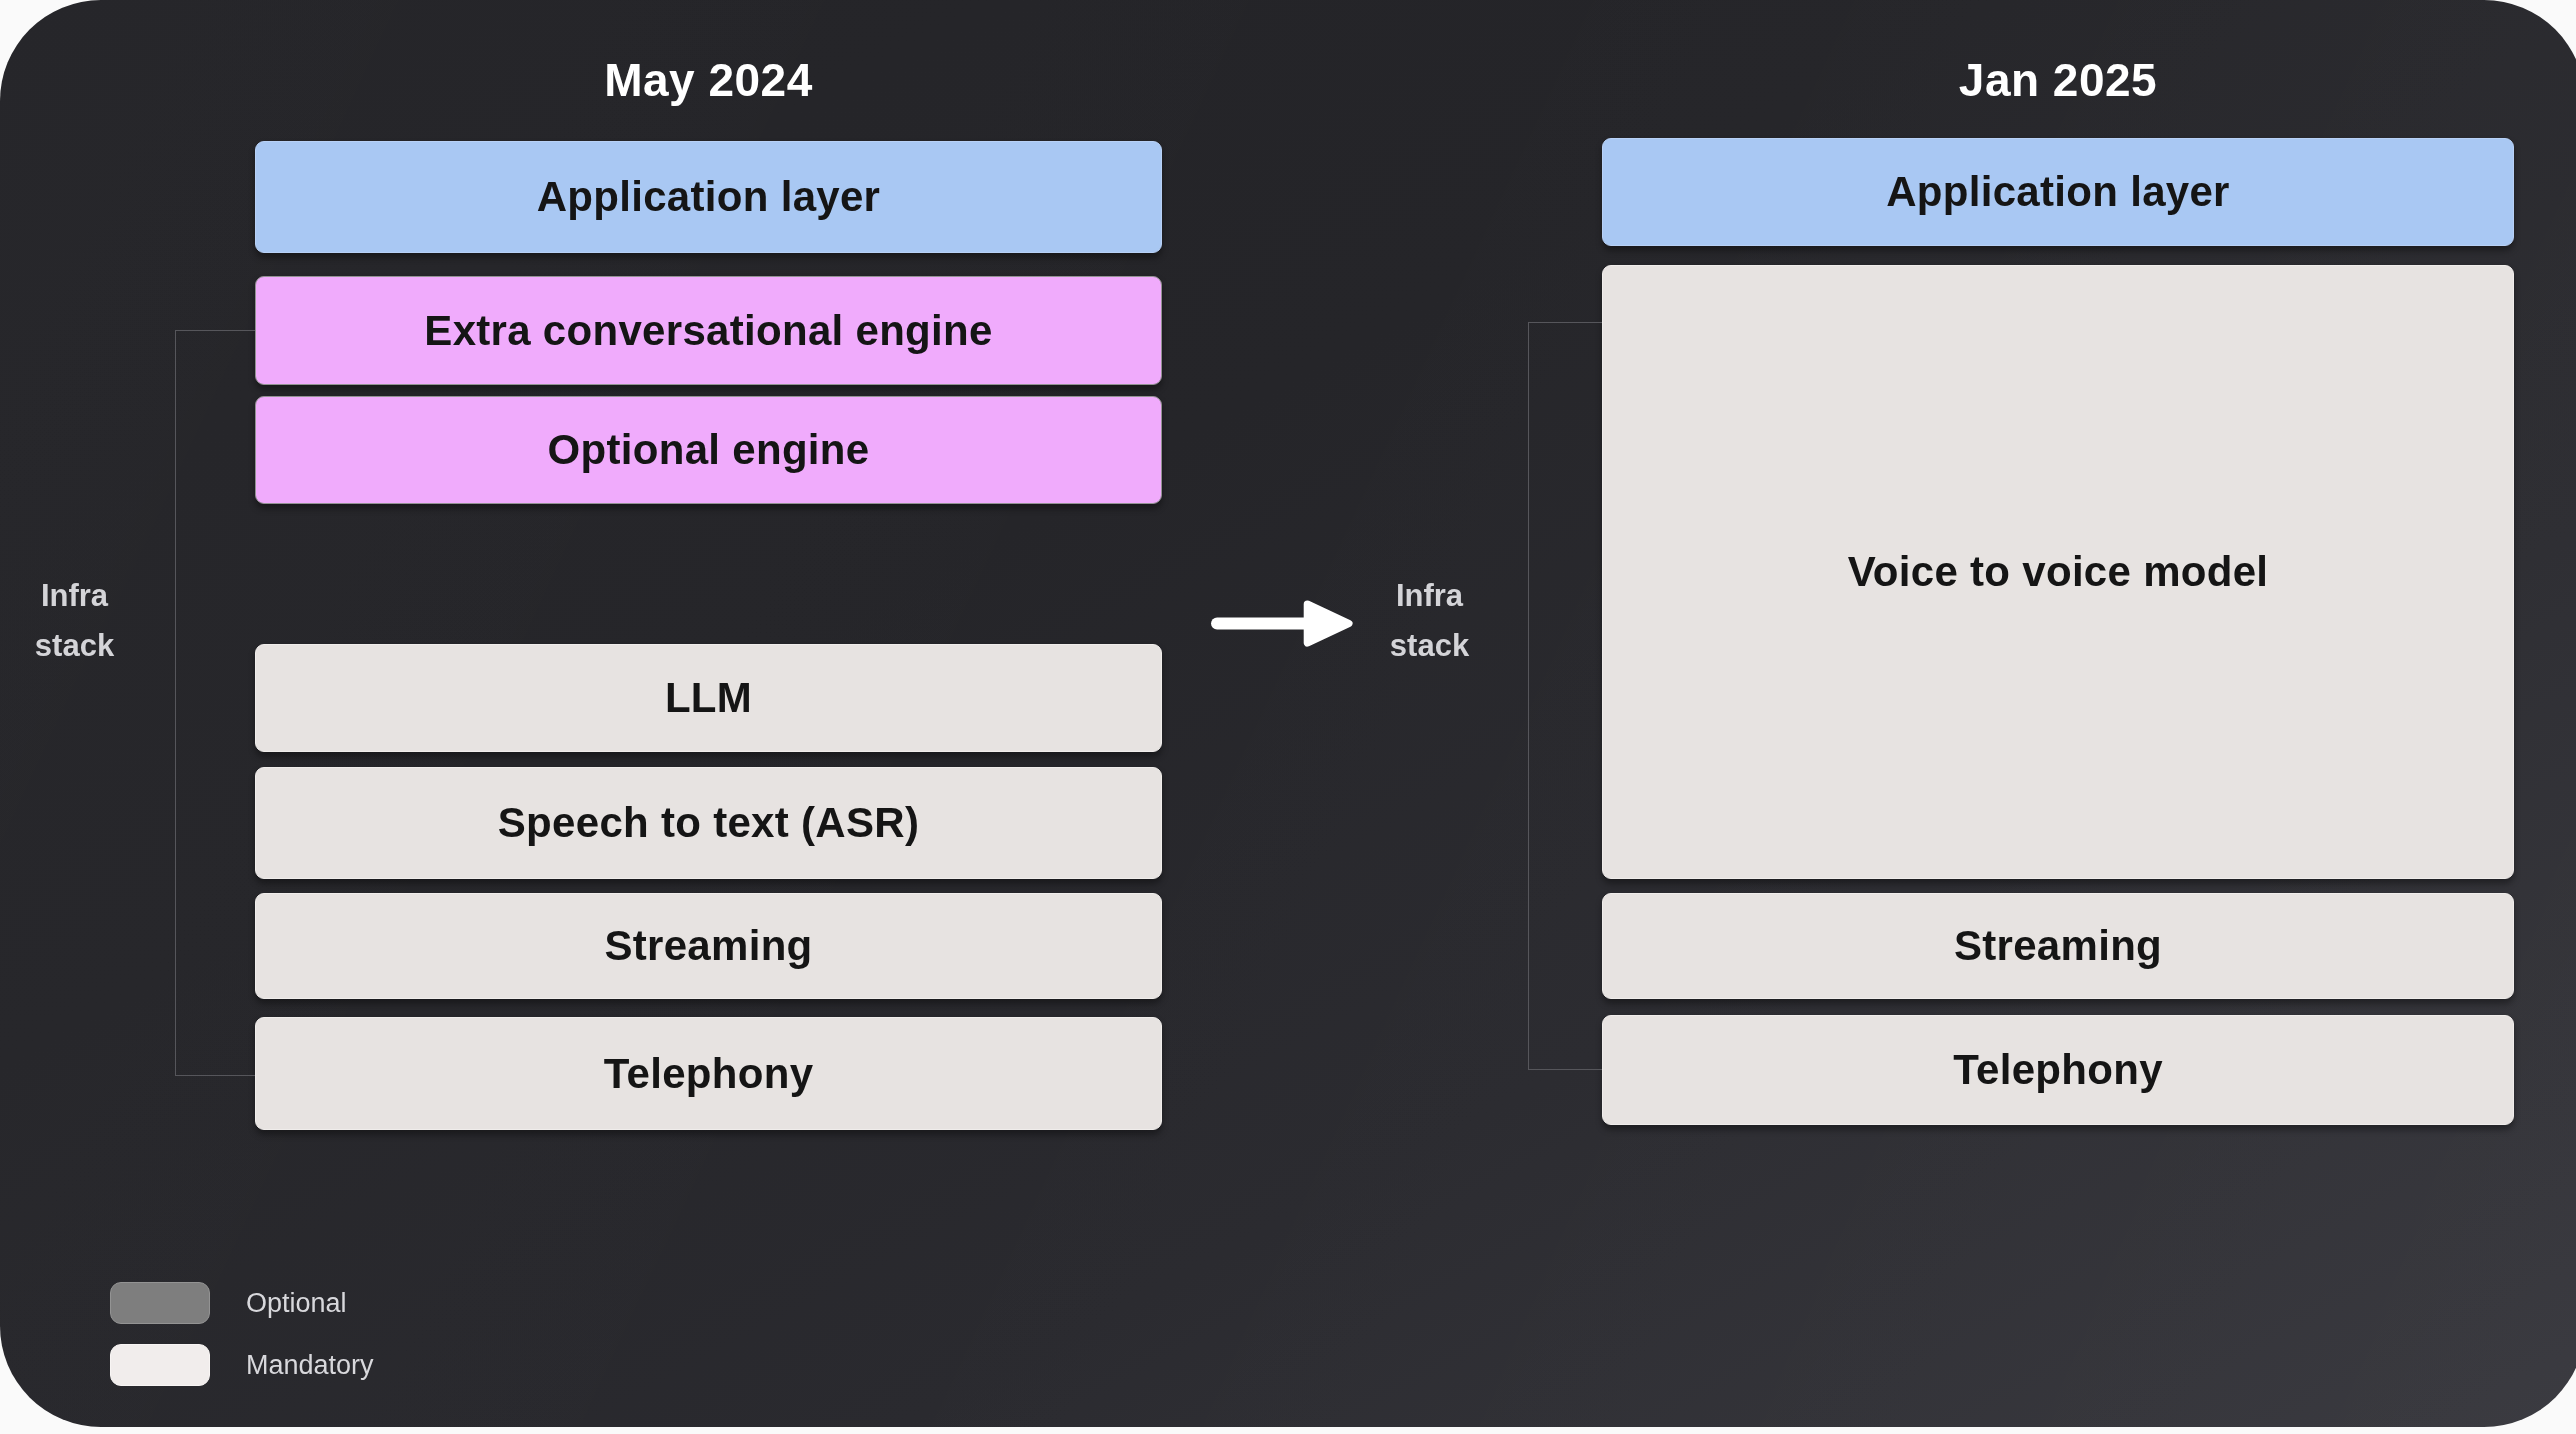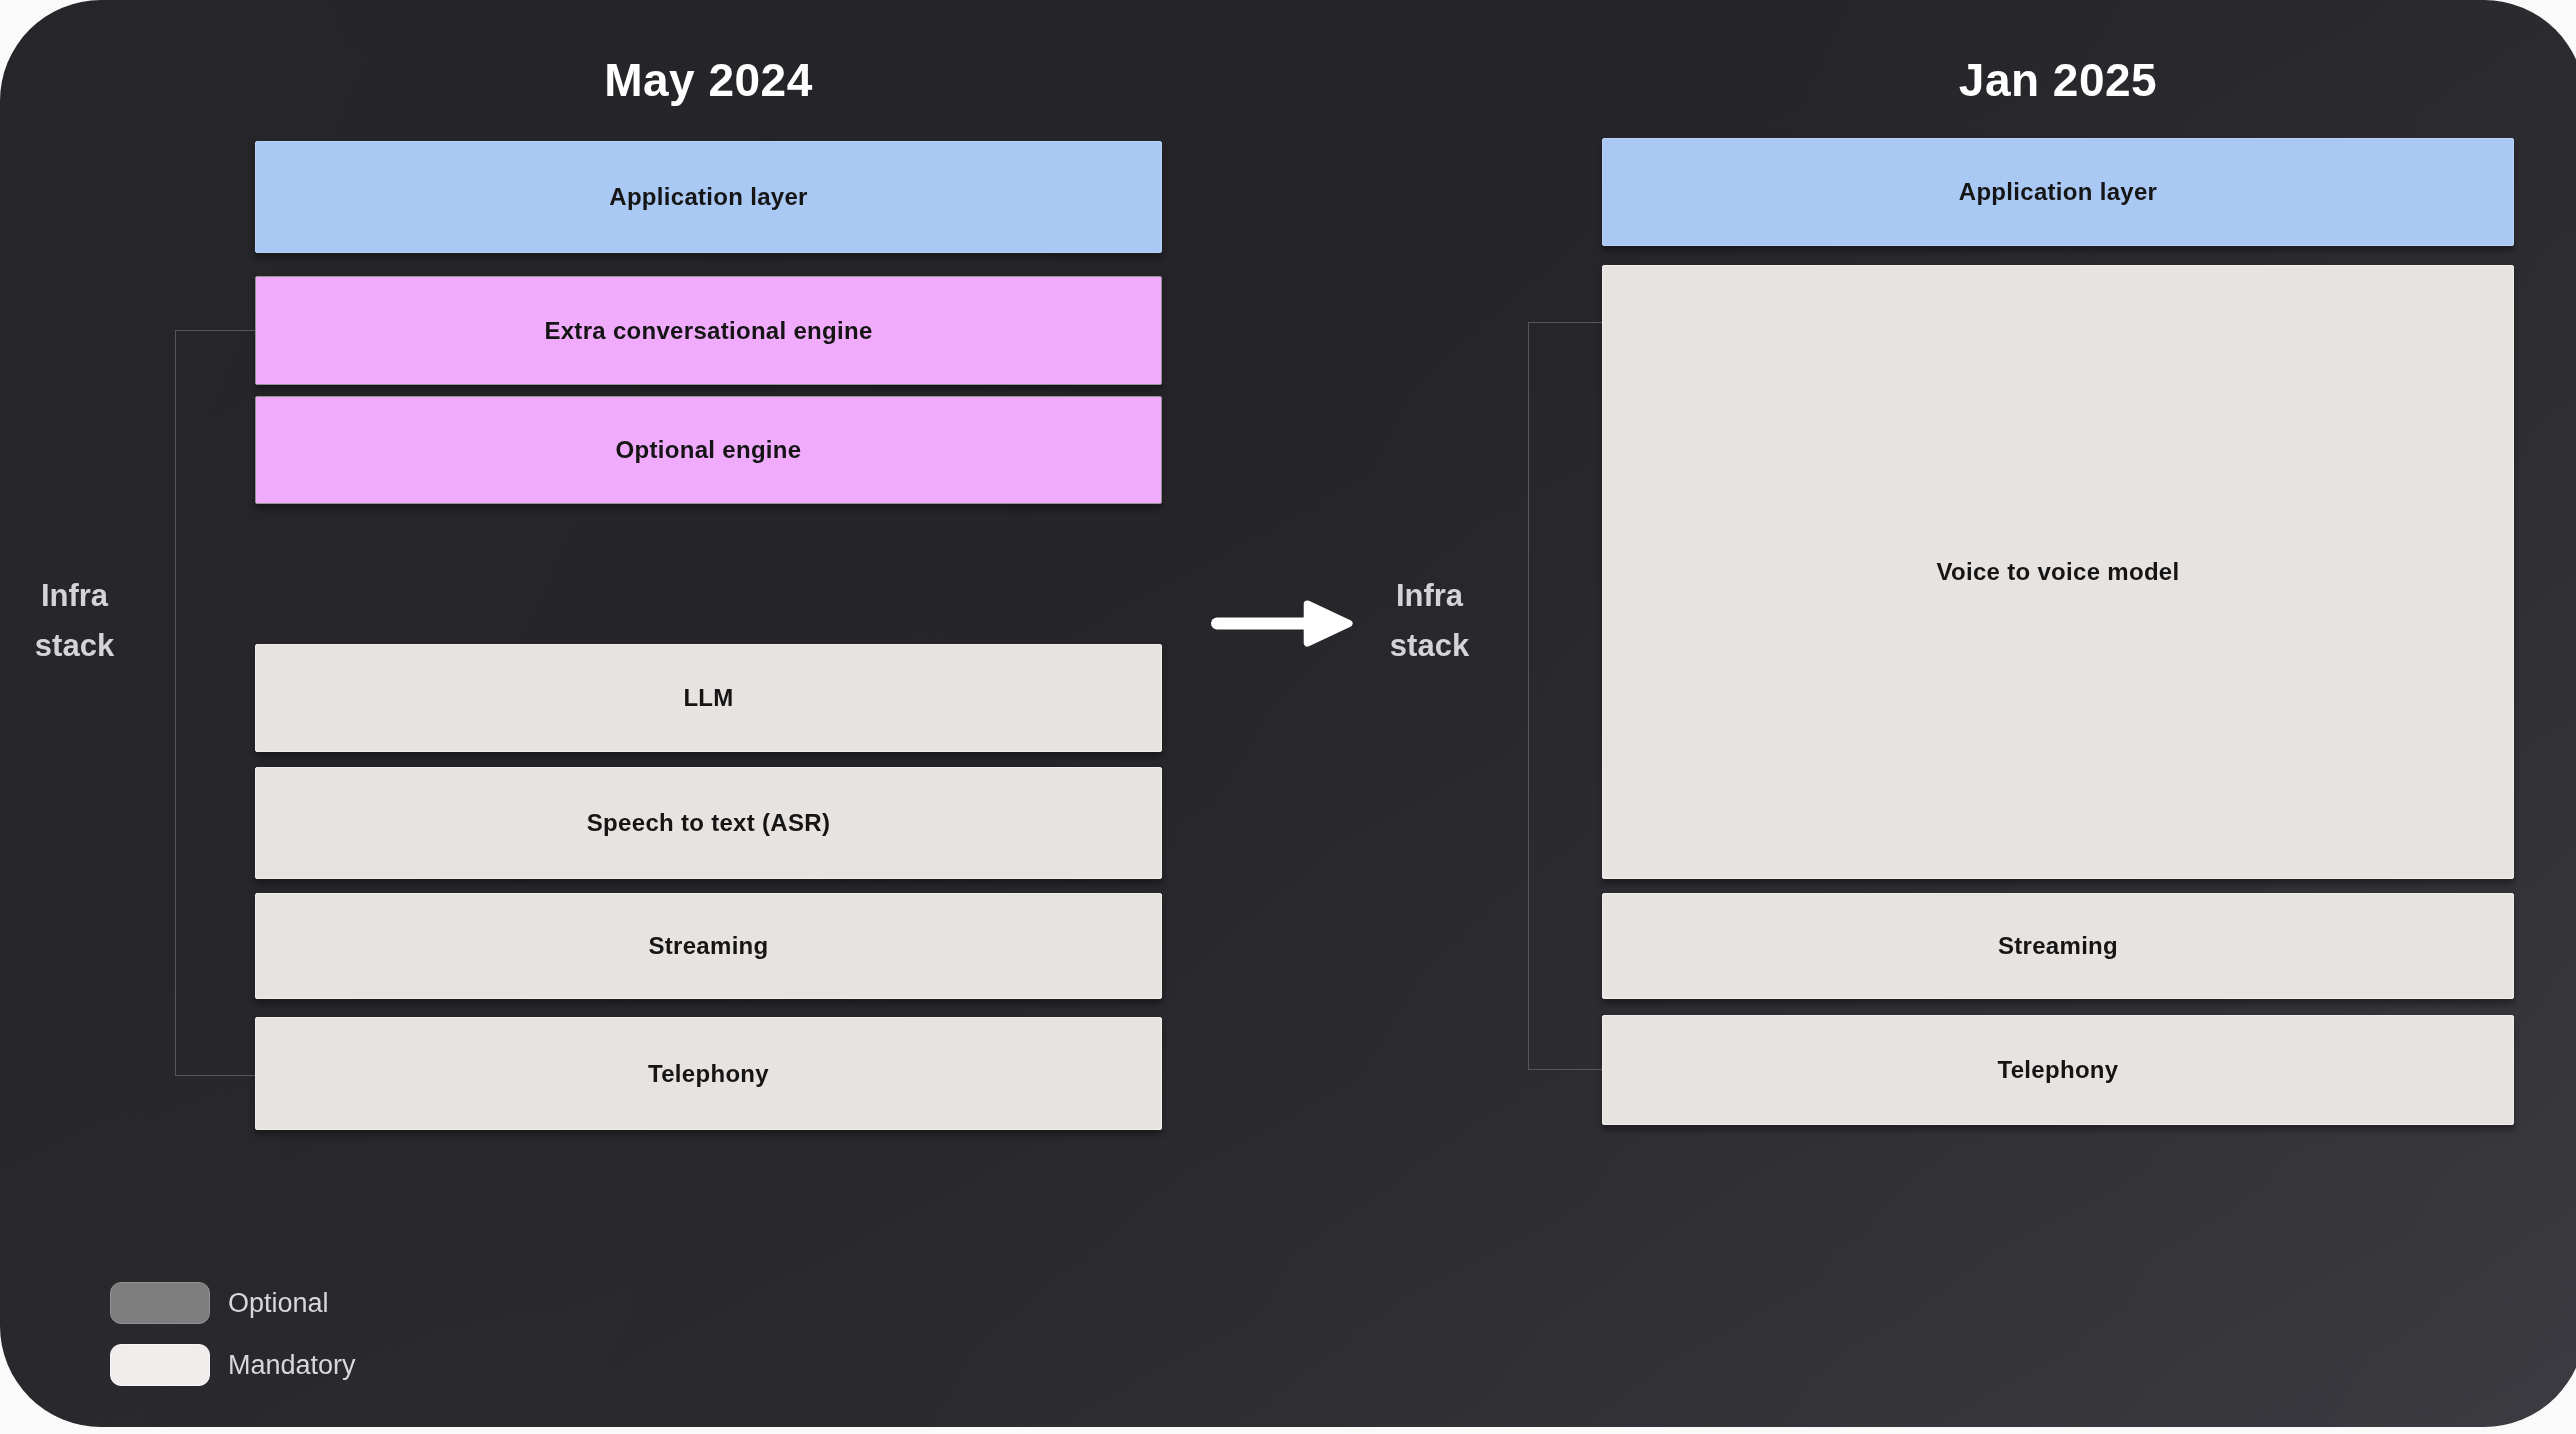--- a/index.html
+++ b/index.html
@@ -24,22 +24,22 @@
   .stack-title {
     position:absolute; text-align:center;
     font-size:46px; font-weight:800; color:#ffffff; letter-spacing:0.5px;
   }
   #title-left  { left:255px;  width:907px; top:53px; }
   #title-right { left:1602px; width:912px; top:53px; }
 
   .box {
     position:absolute; box-sizing:border-box;
     display:flex; align-items:center; justify-content:center;
-    border-radius:2px;
-    font-size:24px; font-weight:bold; color:#151515; letter-spacing:0.3px;
+    border-radius:9px;
+    font-size:42px; font-weight:bold; color:#151515; letter-spacing:0.3px;
     box-shadow:0 4.6px 6.4px rgba(0,0,0,0.35);
   }
   .box.blue  { background:#a9c8f3; border:1.8px solid #b8d1f6; }
   .box.gray  { background:#f0abfc; border:1.8px solid #929292; }
   .box.light { background:#e7e3e1; border:1.8px solid #f0edeb; }
 
   
   .lbox { left:255px; width:907px; }
   #l-app   { top:141px;  height:112px; }
   #l-extra { top:276px;  height:109px; }
@@ -68,21 +68,21 @@
     position:absolute; width:149px; text-align:center;
     font-size:31px; font-weight:700; color:#d4d4d8; line-height:50px;
   }
   #infra-left  { left:0px;    top:571px; }
   #infra-right { left:1355px; top:571px; }
   .infra-label span { display:block; }
 
   #arrow { position:absolute; left:1204px; top:594px; width:157px; height:59px; }
 
   .legend { position:absolute; left:110px; top:1282px; }
-  .legend-row { display:flex; align-items:center; gap:18px; height:42px; margin-bottom:20px; }
+  .legend-row { display:flex; align-items:center; gap:36px; height:42px; margin-bottom:20px; }
   .swatch { width:100px; height:42px; border-radius:11px; box-sizing:border-box; }
   .swatch.optional  { background:#7e7e7e; border:1.8px solid #939393; }
   .swatch.mandatory { background:#f1edec; border:1.8px solid #f8f5f4; }
   .legend-label { font-size:27px; color:#d8d8dc; font-weight:400; }
 </style>
 </head>
 <body>
 
 <div class="canvas">
   <div class="panel"></div>

